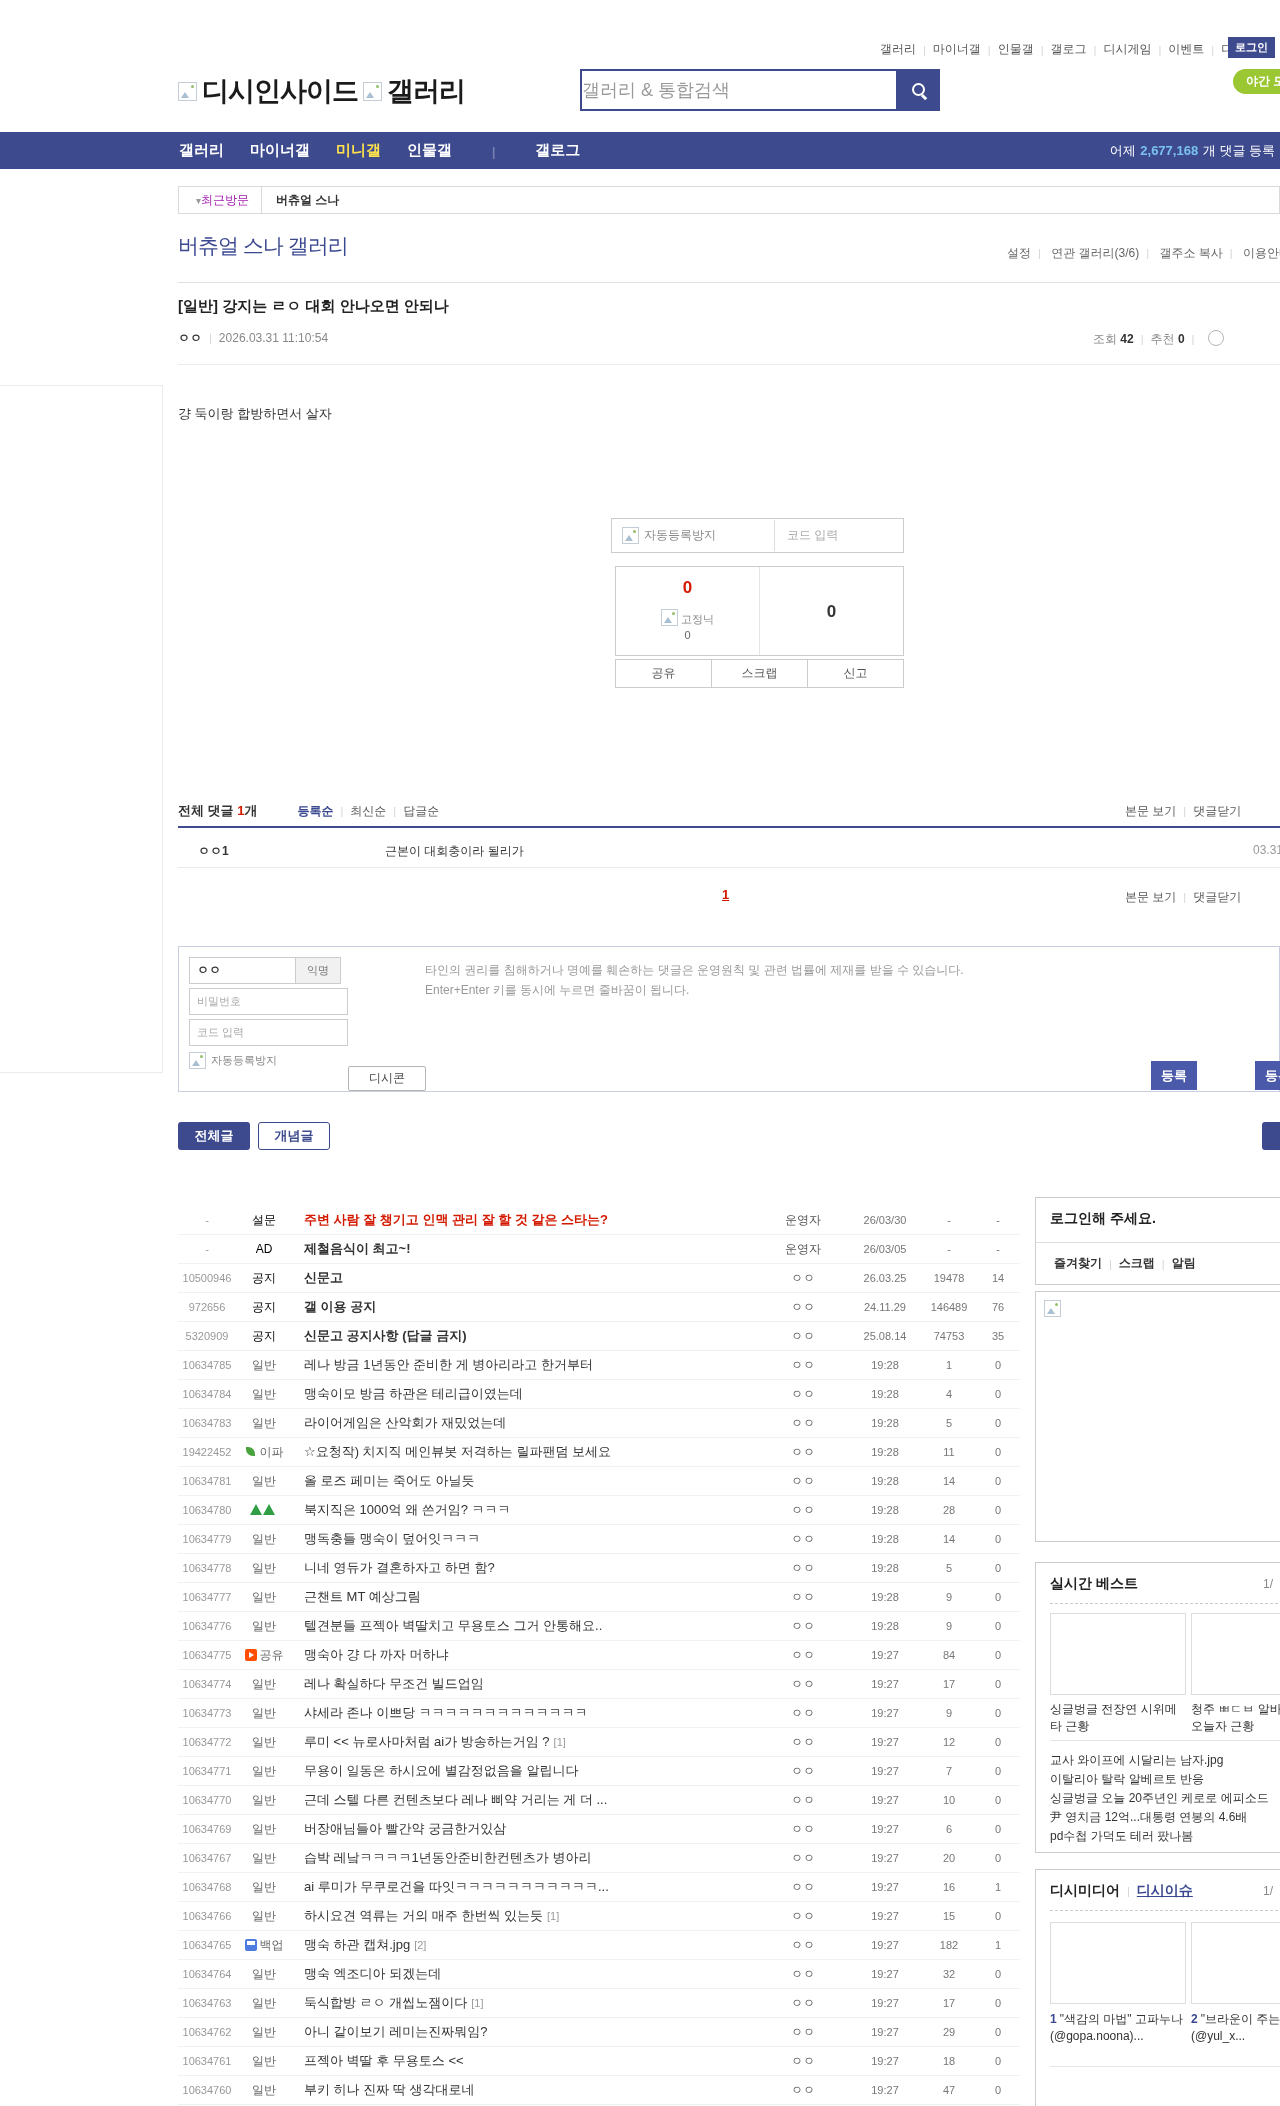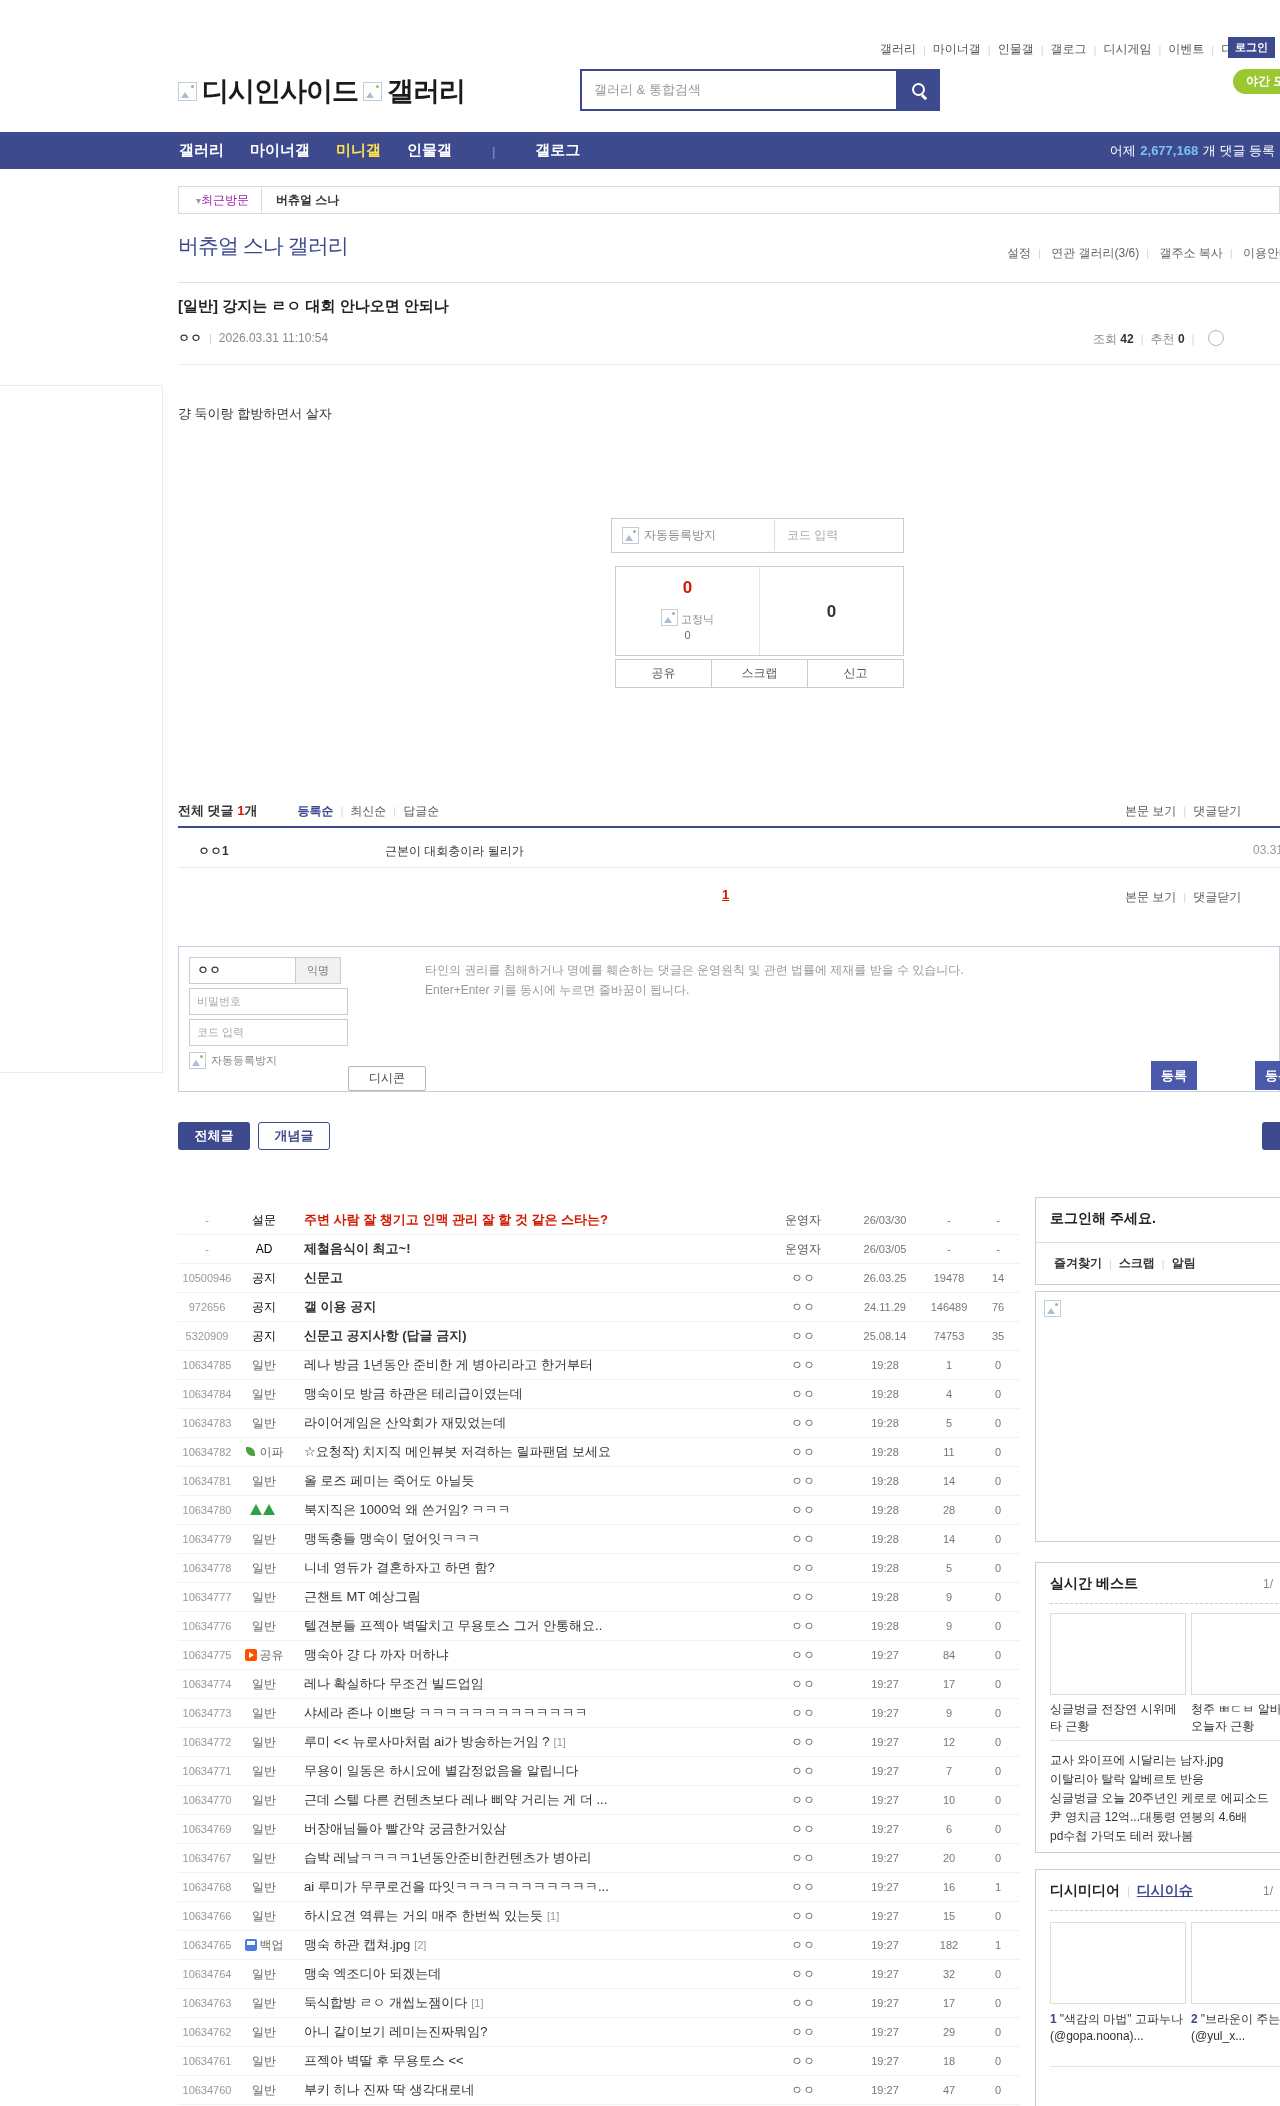--- a/index.html
+++ b/index.html
@@ -16,21 +16,21 @@
   .bimg.lg{width:17px;height:17px;vertical-align:-2px;}
   .circ{display:inline-block;width:14px;height:14px;border:1px solid #b5b5b5;border-radius:50%;vertical-align:-3px;margin-left:7px;}
   
   .topbar{left:880px;top:12px;display:flex;align-items:center;font-size:12px;color:#555;white-space:nowrap;}
   .topbar .tlink{cursor:pointer;}
   .login-btn{left:1228px;top:8px;width:47px;height:21px;background:#3d4a8e;color:#fff;font-size:11px;font-weight:bold;text-align:center;line-height:21px;}
   .night-btn{left:1233px;top:40px;width:70px;height:25px;border-radius:13px;background:#9bc732;color:#fff;font-size:12px;font-weight:bold;line-height:25px;padding-left:13px;white-space:nowrap;}
   
   .logo{left:178px;top:44px;display:flex;align-items:center;gap:5px;font-size:27px;font-weight:bold;color:#1b1b1b;letter-spacing:-1px;}
   .searchbox{left:580px;top:40px;width:314px;height:38px;border:2px solid #3d4a8e;display:flex;align-items:center;}
-  .search-ph{padding-left:12px;font-size:13px;color:#999;}
+  .search-ph{font-size:18px;color:#999;}
   .searchbtn{left:898px;top:40px;width:42px;height:42px;background:#3d4a8e;display:flex;align-items:center;justify-content:center;}
   .mag{position:relative;width:17px;height:17px;display:inline-block;}
   .mag::before{content:"";position:absolute;left:1px;top:1px;width:9px;height:9px;border:2px solid #fff;border-radius:50%;}
   .mag::after{content:"";position:absolute;left:12px;top:12px;width:6px;height:3px;background:#fff;transform:rotate(45deg);transform-origin:0 0;}
   
   .navbar{left:0;top:103px;width:1280px;height:37px;background:#3d4a8e;}
   .nav-items{position:absolute;left:179px;top:0;display:flex;align-items:center;height:37px;gap:26px;font-size:15px;font-weight:bold;color:#fff;}
   .nav-items .active{color:#ffe24c;}
   .nav-stats{position:absolute;right:5px;top:0;height:37px;line-height:37px;font-size:13px;color:#fff;white-space:nowrap;}
   .nav-stats b{color:#7cc2ef;font-weight:bold;margin:0 1px;}
@@ -379,21 +379,21 @@
         <div class="br" data-name="post-list-row">
       <span class="c-no" data-name="post-number">10634783</span>
       <span class="c-cat" data-name="post-category"><em style="font-style:normal">일반</em></span>
       <span class="c-title" data-name="post-title-link"><span class="t">라이어게임은 산악회가 재밌었는데</span></span>
       <span class="c-auth" data-name="post-author">ㅇㅇ</span>
       <span class="c-date" data-name="post-date">19:28</span>
       <span class="c-view" data-name="post-views">5</span>
       <span class="c-rec" data-name="post-recs">0</span>
     </div>
         <div class="br" data-name="post-list-row">
-      <span class="c-no" data-name="post-number">10634782</span>
+      <span class="c-no" data-name="post-number">19422452</span>
       <span class="c-cat" data-name="post-category"><i class="ic ic-leaf" data-name="leaf-icon"></i><em style="font-style:normal">이파</em></span>
       <span class="c-title" data-name="post-title-link"><span class="t">☆요청작) 치지직 메인뷰봇 저격하는 릴파팬덤 보세요</span></span>
       <span class="c-auth" data-name="post-author">ㅇㅇ</span>
       <span class="c-date" data-name="post-date">19:28</span>
       <span class="c-view" data-name="post-views">11</span>
       <span class="c-rec" data-name="post-recs">0</span>
     </div>
         <div class="br" data-name="post-list-row">
       <span class="c-no" data-name="post-number">10634781</span>
       <span class="c-cat" data-name="post-category"><em style="font-style:normal">일반</em></span>

